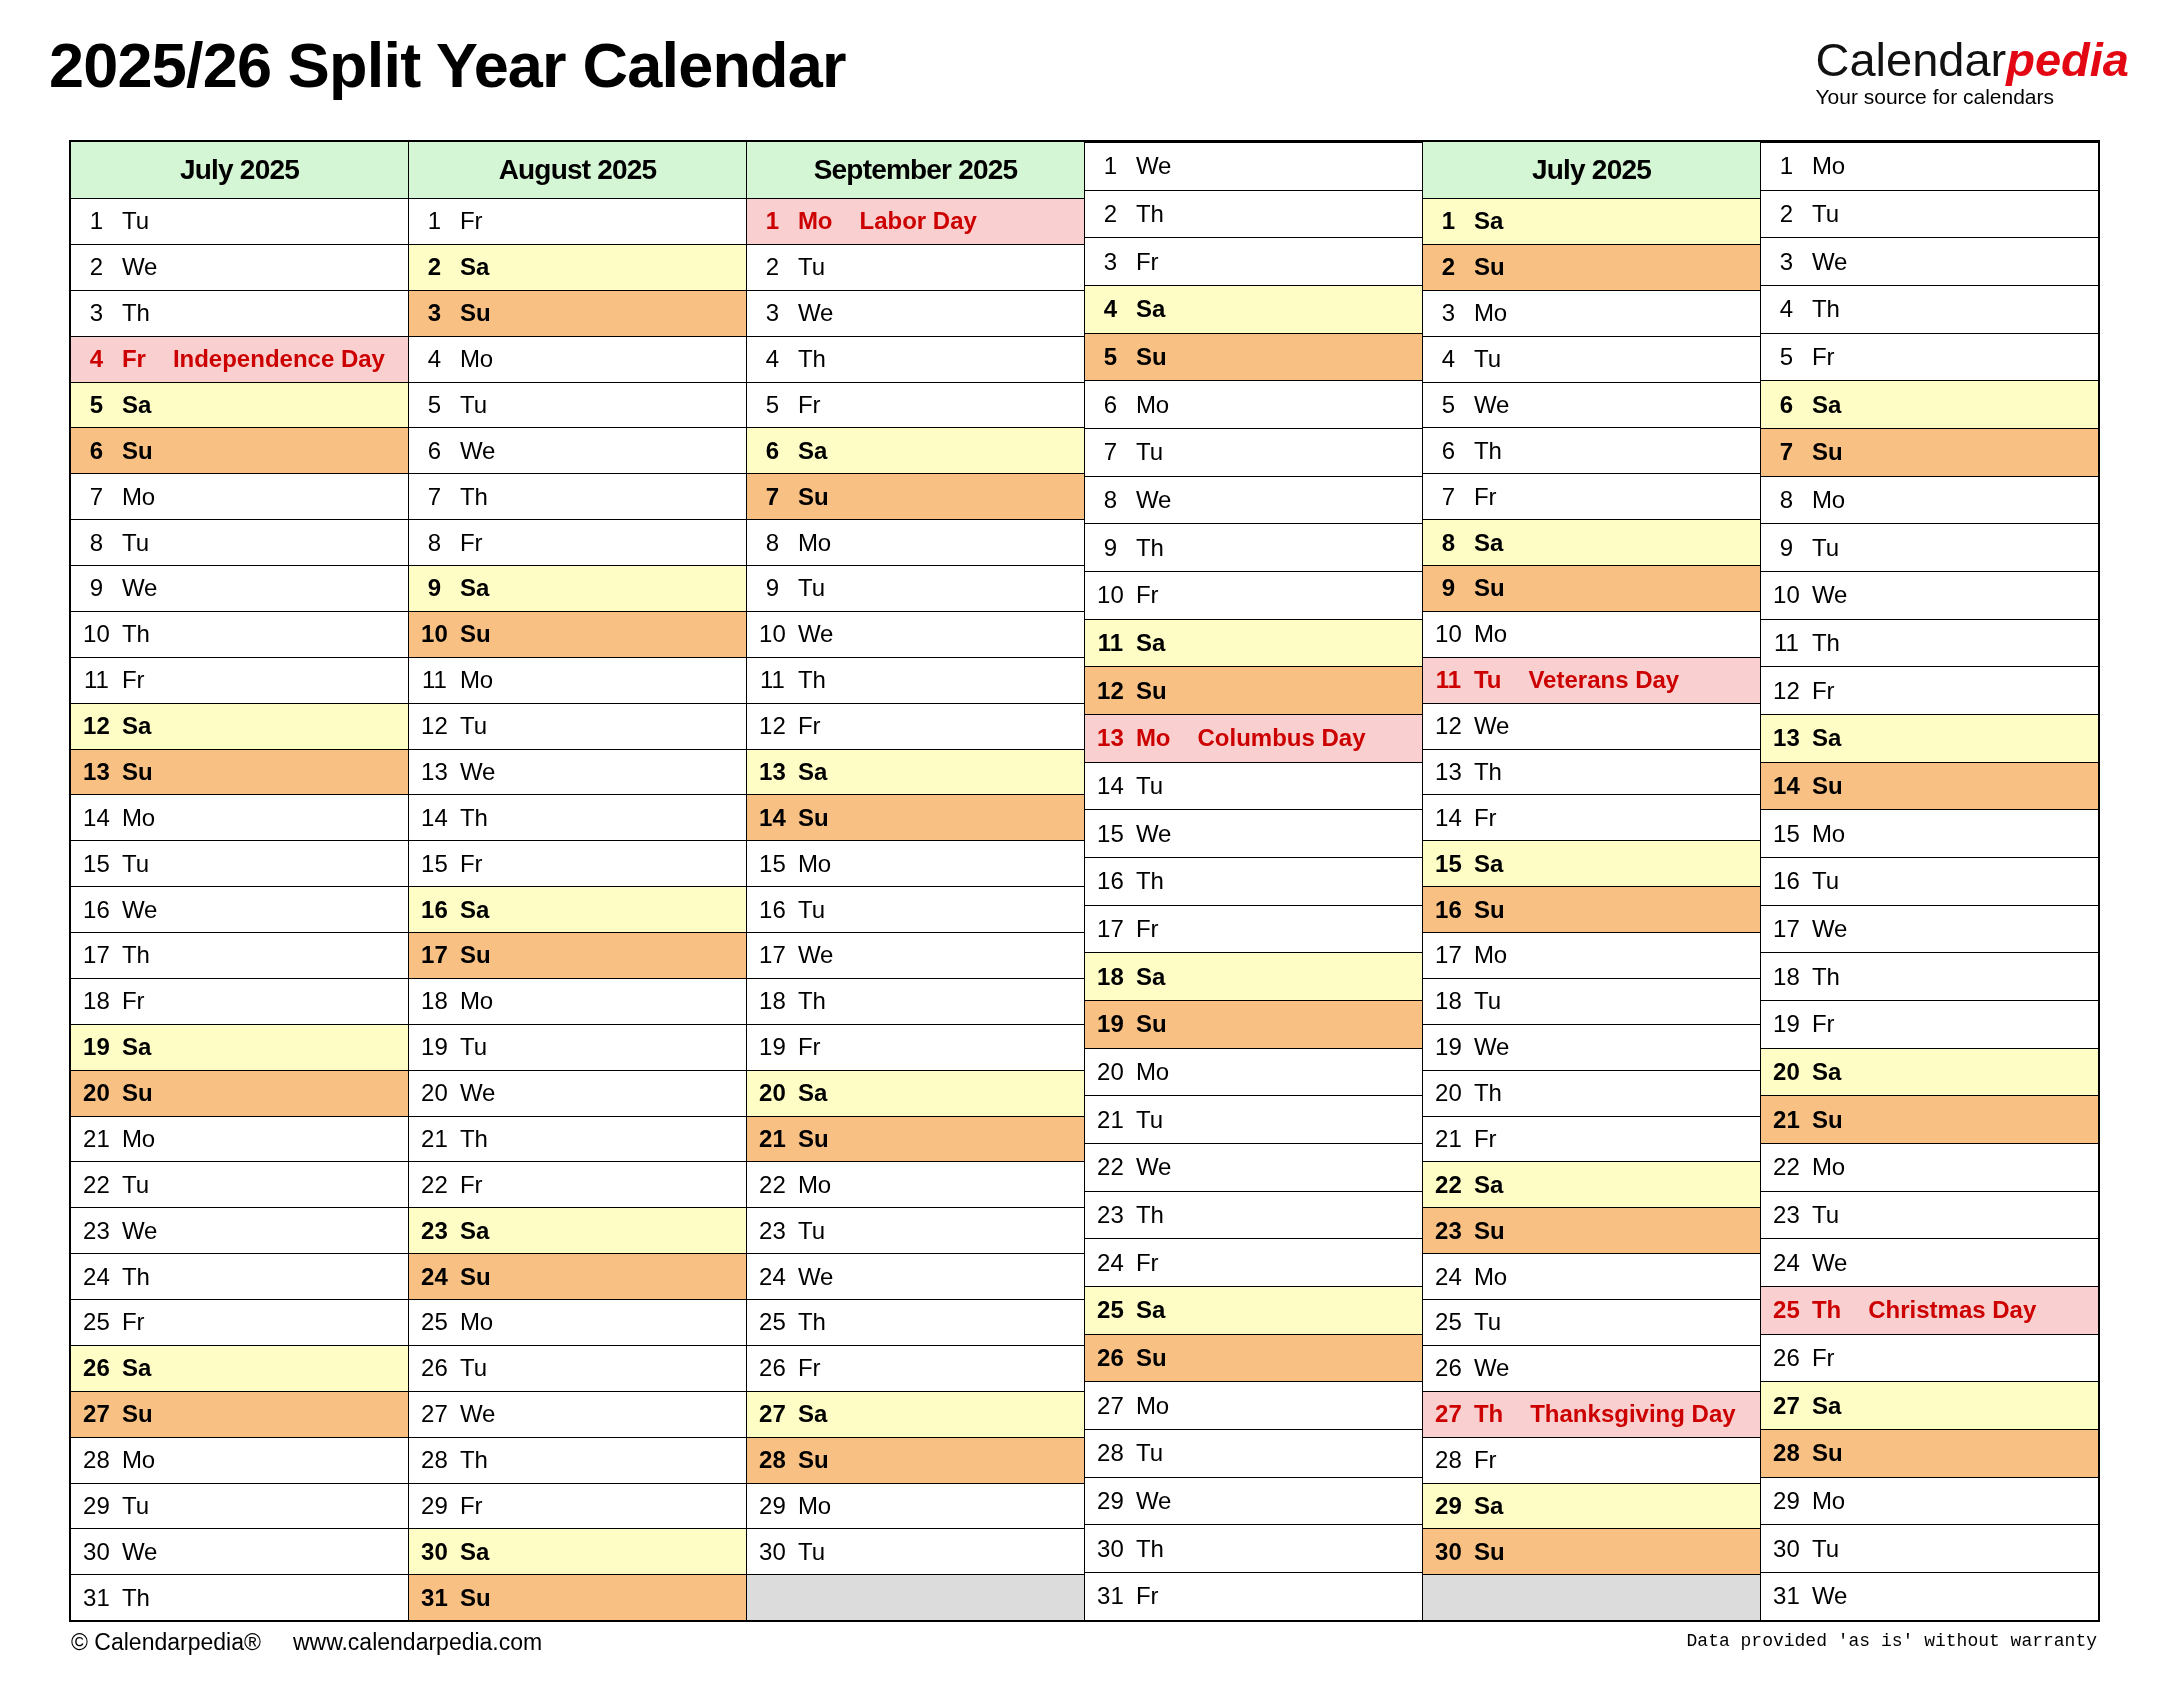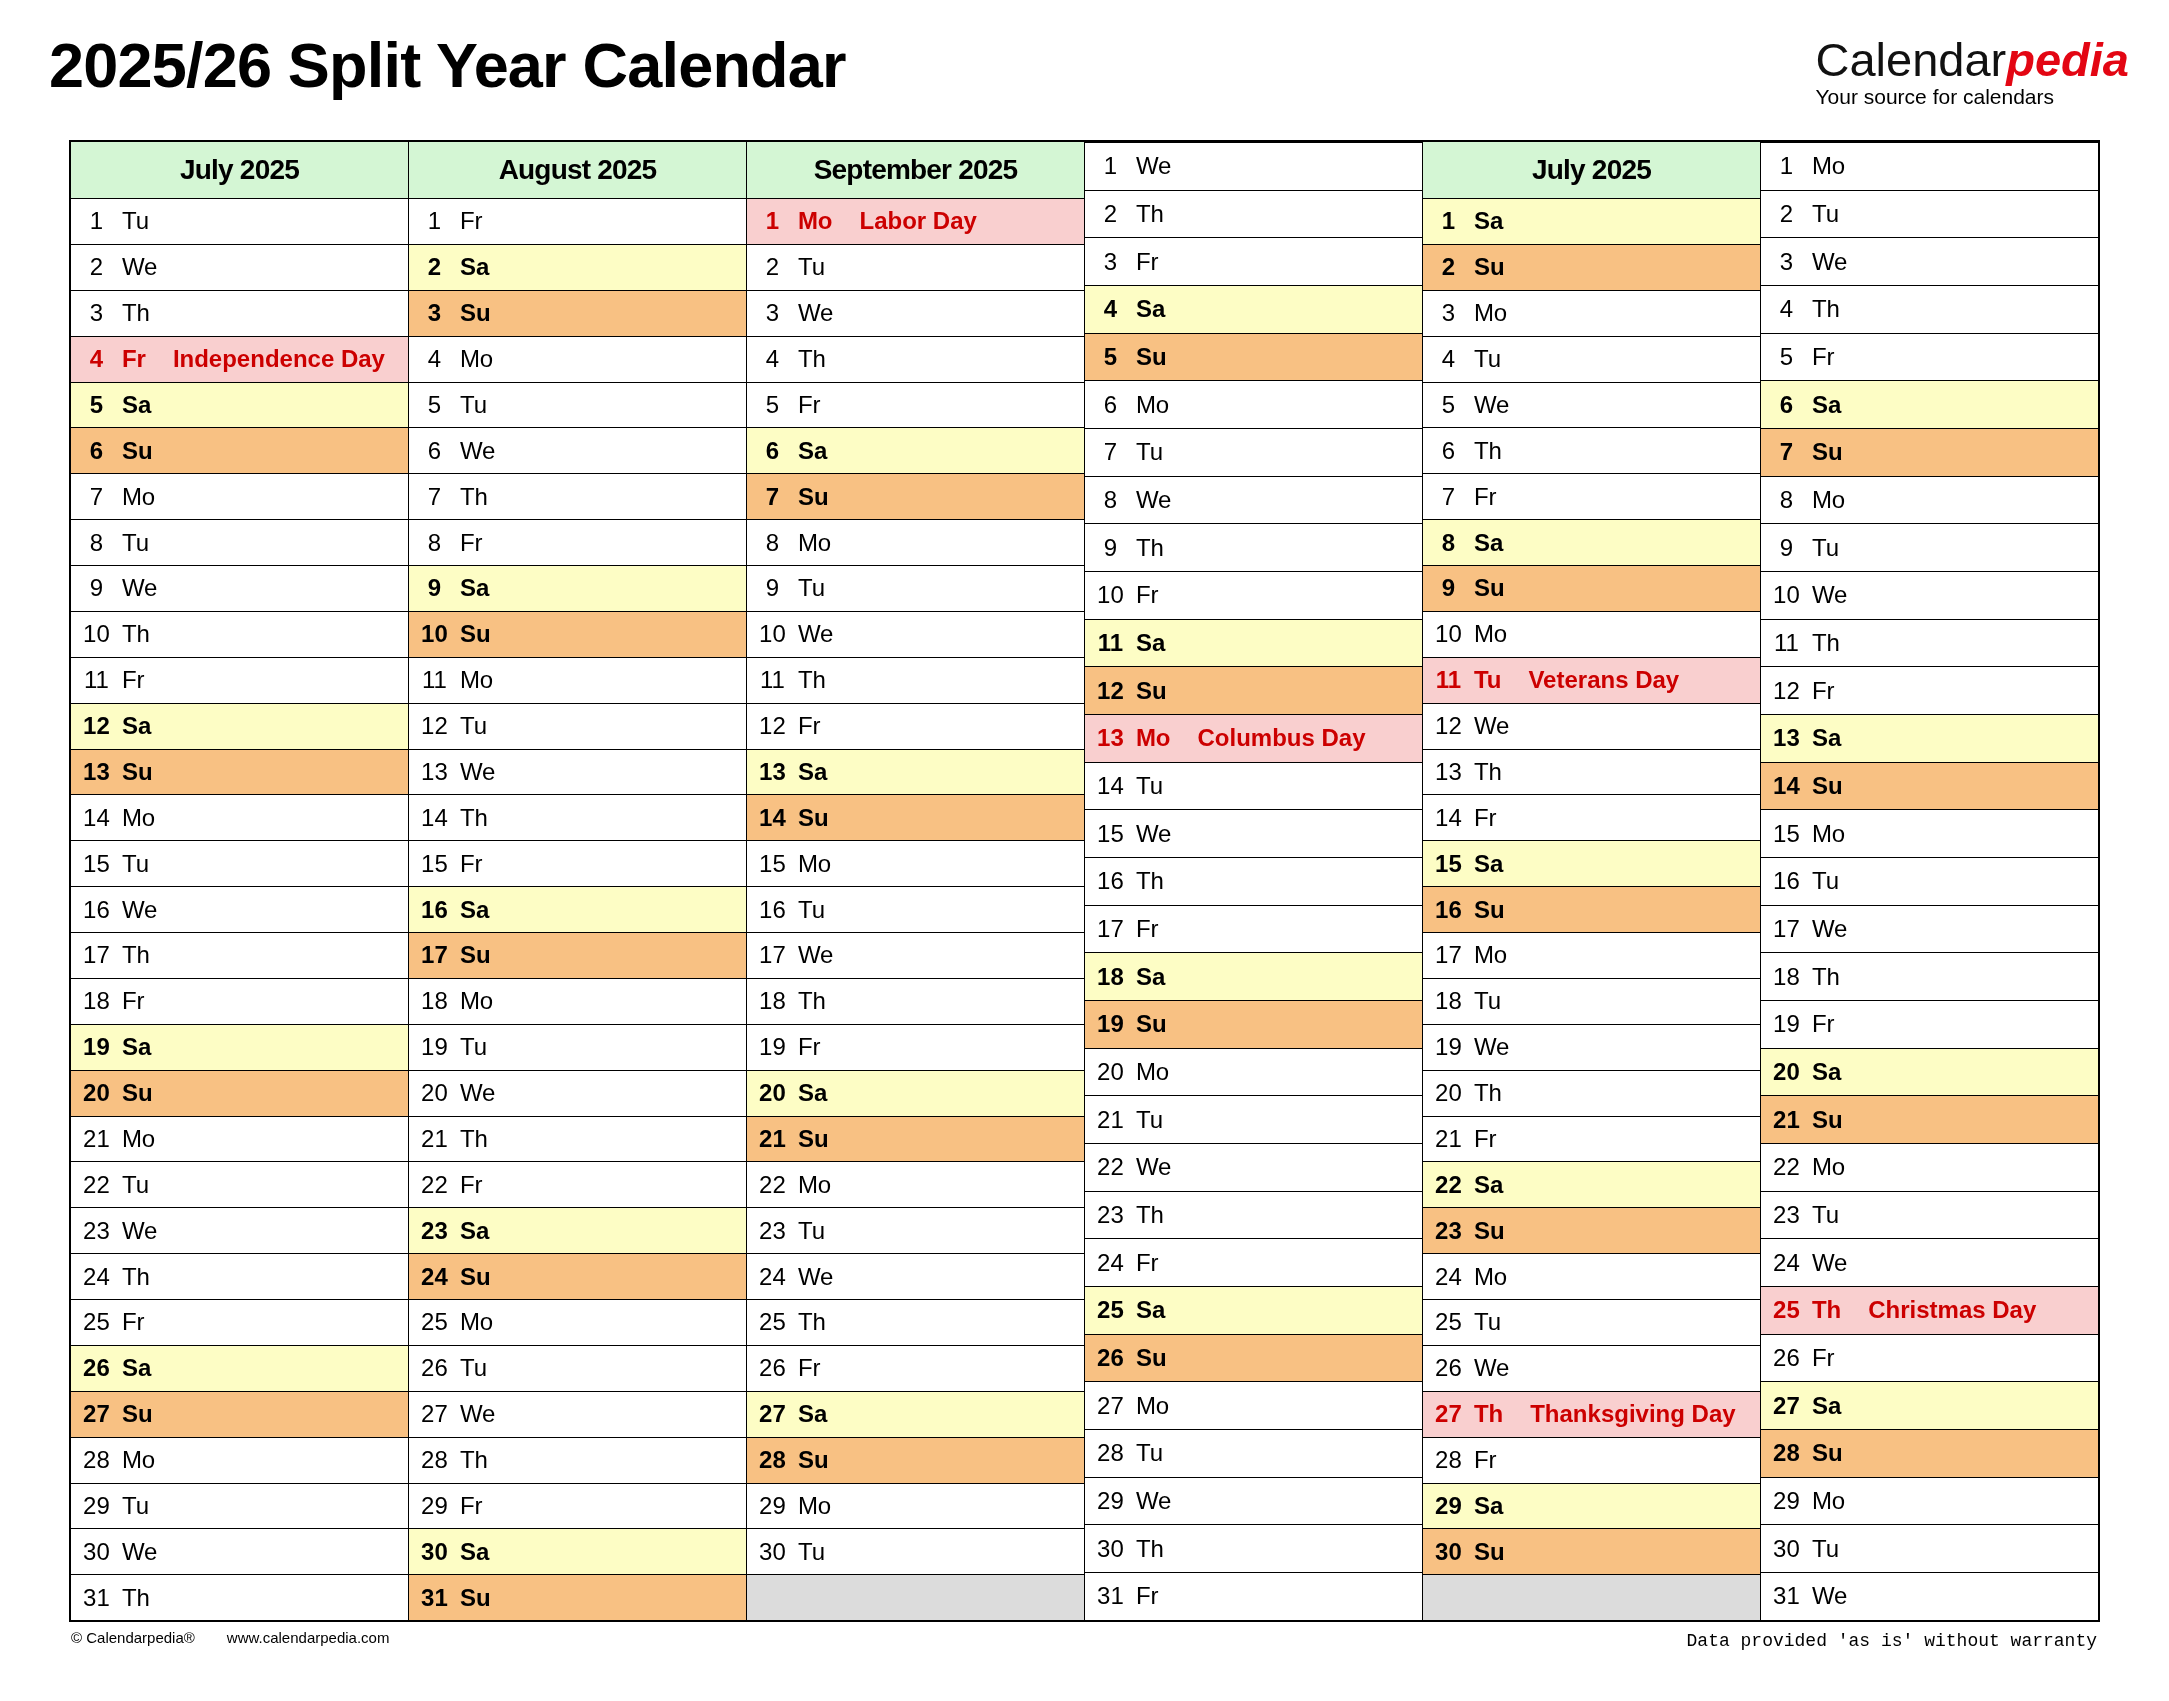--- a/index.html
+++ b/index.html
@@ -43,21 +43,21 @@
   }
   .day-cell.sat{background:var(--sat-bg);font-weight:700;}
   .day-cell.sun{background:var(--sun-bg);font-weight:700;}
   .day-cell.holiday{background:var(--hol-bg);font-weight:700;color:var(--hol-text);}
   .day-cell.empty{background:var(--empty-bg);}
   .day-num{display:inline-block;width:30.5px;text-align:center;flex:0 0 30.5px;}
   .day-wd{margin-left:10.2px;}
   .day-hol{margin-left:27px;}
   
   .footer-left{
-    position:absolute;left:71px;top:1629px;font-size:15px;white-space:nowrap;
+    position:absolute;left:71px;top:1629px;font-size:23px;white-space:nowrap;
   }
   .footer-left .site{margin-left:32px;}
   .footer-right{
     position:absolute;right:73px;top:1631px;font-size:18px;white-space:nowrap;font-family:Liberation Mono, monospace;
   }
 </style>
 </head>
 <body style="--header-bg: #d4f6d4; --sat-bg: #fdfdc5; --sun-bg: #f8c183; --hol-bg: #f9cfcf; --hol-text: #cc0000; --empty-bg: #dcdcdc; --logo-red: #e30613;">
 
 <div class="page-title">2025/26 Split Year Calendar</div>

